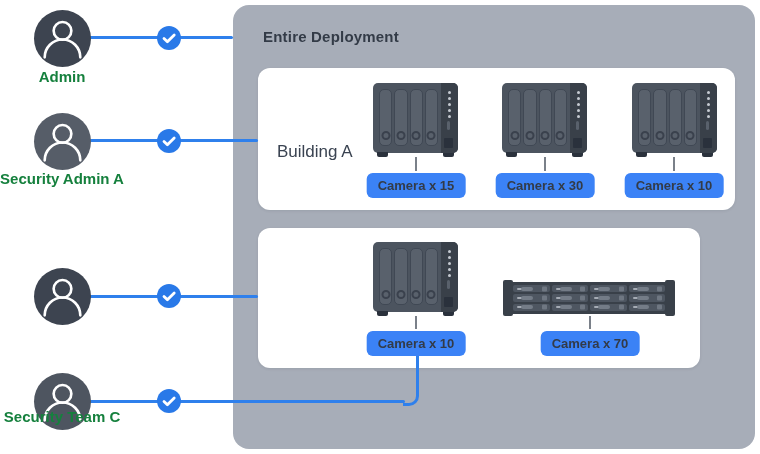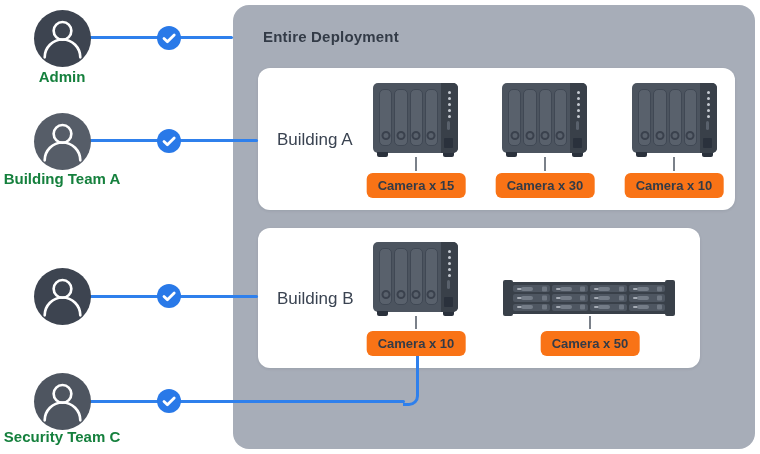--- a/index.html
+++ b/index.html
@@ -9,27 +9,27 @@
   }
   
   .panel{position:absolute;left:233px;top:5px;width:522px;height:444px;
     background:#A7ADB8;border-radius:16px;}
   .panel-title{position:absolute;left:263px;top:28px;font-size:15px;font-weight:700;
     color:#333B47;letter-spacing:.2px;}
   .card{position:absolute;background:#fff;border-radius:12px;
     box-shadow:0 1px 3px rgba(40,48,60,.10);}
   .card-a{left:258px;top:68px;width:477px;height:142px;}
   .card-b{left:258px;top:228px;width:442px;height:140px;}
-  .building-name{position:absolute;font-size:17px;font-weight:500;color:#3A4351;}
+  .building-name{position:absolute;font-size:17px;font-weight:500;color:#3A4351;margin-top:12px;}
   .bn-a{left:277px;top:130px;}
   .bn-b{left:277px;top:289px;}
 
   
   .pill{position:absolute;height:25px;line-height:25px;padding:0 11px;
-    background:#f97316;border-radius:6px;font-size:13px;font-weight:700;
+    background:#3b82f6;border-radius:6px;font-size:13px;font-weight:700;
     color:#333B47;transform:translateX(-50%);white-space:nowrap;}
   .connector{position:absolute;width:2px;background:#7A8089;}
 
   
   .hline{position:absolute;height:3px;background:#2F80EC;border-radius:2px;}
   .elbow{position:absolute;left:403px;top:356px;width:13px;height:47px;
     border-right:3px solid #2F80EC;border-bottom:3px solid #2F80EC;
     border-bottom-right-radius:10px;}
   .badge{position:absolute;width:24px;height:24px;border-radius:50%;
     background:#2979E8;display:flex;align-items:center;justify-content:center;}
@@ -74,21 +74,20 @@
 <body>
 
 <div id="stage">
 
   <div class="panel"></div>
   <div class="panel-title">Entire Deployment</div>
 
   <div class="card card-a"></div>
   <div class="card card-b"></div>
   <div class="building-name bn-a">Building A</div>
-  <div class="building-name bn-b">Building B</div>
 
   <div class="nas" style="left:373px;top:83px;">
     <div class="nas-body"></div>
     <div class="nas-foot l"></div>
     <div class="nas-foot r"></div>
     <div class="nas-cap"></div>
     <div class="nas-bays">
         <i></i>
         <i></i>
         <i></i>
@@ -190,21 +189,21 @@
   <div class="connector" style="left:415px;top:157px;height:14px;"></div>
   <div class="connector" style="left:544px;top:157px;height:14px;"></div>
   <div class="connector" style="left:673px;top:157px;height:14px;"></div>
   <div class="connector" style="left:415px;top:316px;height:13px;"></div>
   <div class="connector" style="left:589px;top:316px;height:13px;"></div>
 
   <div class="pill" style="left:416px;top:173px;">Camera x 15</div>
   <div class="pill" style="left:545px;top:173px;">Camera x 30</div>
   <div class="pill" style="left:674px;top:173px;">Camera x 10</div>
   <div class="pill" style="left:416px;top:331px;">Camera x 10</div>
-  <div class="pill" style="left:590px;top:331px;">Camera x 50</div>
+  <div class="pill" style="left:590px;top:331px;">Camera x 70</div>
 
   <div class="hline" style="left:88px;top:36px;width:145px;"></div>
   <div class="hline" style="left:88px;top:139px;width:170px;"></div>
   <div class="hline" style="left:88px;top:295px;width:170px;"></div>
   <div class="hline" style="left:88px;top:400px;width:317px;"></div>
   <div class="elbow"></div>
 
   <div class="avatar" style="left: 34px; top: 10px; background: rgb(61, 68, 80);" title="Admin">
     <svg viewBox="0 0 56 56" width="57" height="57">
       <circle cx="28" cy="20.5" r="8.7" fill="none" stroke="#fff" stroke-width="2.6"></circle>
@@ -224,22 +223,22 @@
     </svg>
   </div>
   <div class="avatar" style="left: 34px; top: 373px; background: rgb(78, 85, 96);" title="Security Team C">
     <svg viewBox="0 0 56 56" width="57" height="57">
       <circle cx="28" cy="20.5" r="8.7" fill="none" stroke="#fff" stroke-width="2.6"></circle>
       <path d="M10.5 46.5 a17.5 17.5 0 0 1 35 0" fill="none" stroke="#fff" stroke-width="2.6" stroke-linecap="round"></path>
     </svg>
   </div>
 
   <div class="user-label" style="left:62px;top:68px;">Admin</div>
-  <div class="user-label" style="left:62px;top:170px;">Building Team A</div>
-  <div class="user-label" style="left:62px;top:428px;">Security Team C</div>
+  <div class="user-label" style="left:62px;top:170px;">Security Admin A</div>
+  <div class="user-label" style="left:62px;top:408px;">Security Team C</div>
 
   <div class="badge" style="left:157px;top:26px;">
     <svg viewBox="0 0 24 24" width="24" height="24">
       <path d="M7 12.4 l3.4 3.4 L17.2 9" fill="none" stroke="#fff" stroke-width="2.8" stroke-linecap="round" stroke-linejoin="round"></path>
     </svg>
   </div>
   <div class="badge" style="left:157px;top:129px;">
     <svg viewBox="0 0 24 24" width="24" height="24">
       <path d="M7 12.4 l3.4 3.4 L17.2 9" fill="none" stroke="#fff" stroke-width="2.8" stroke-linecap="round" stroke-linejoin="round"></path>
     </svg>

